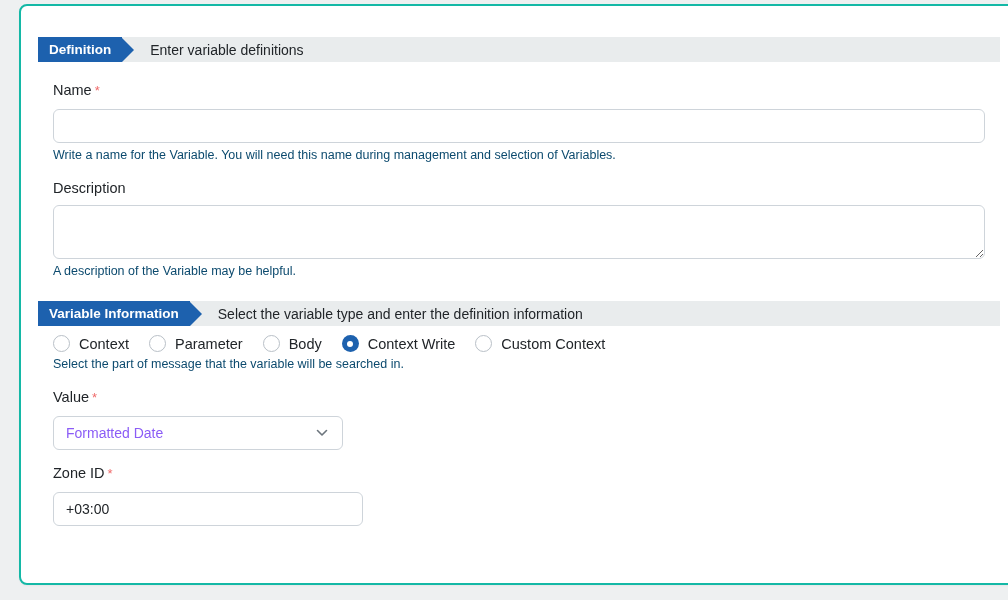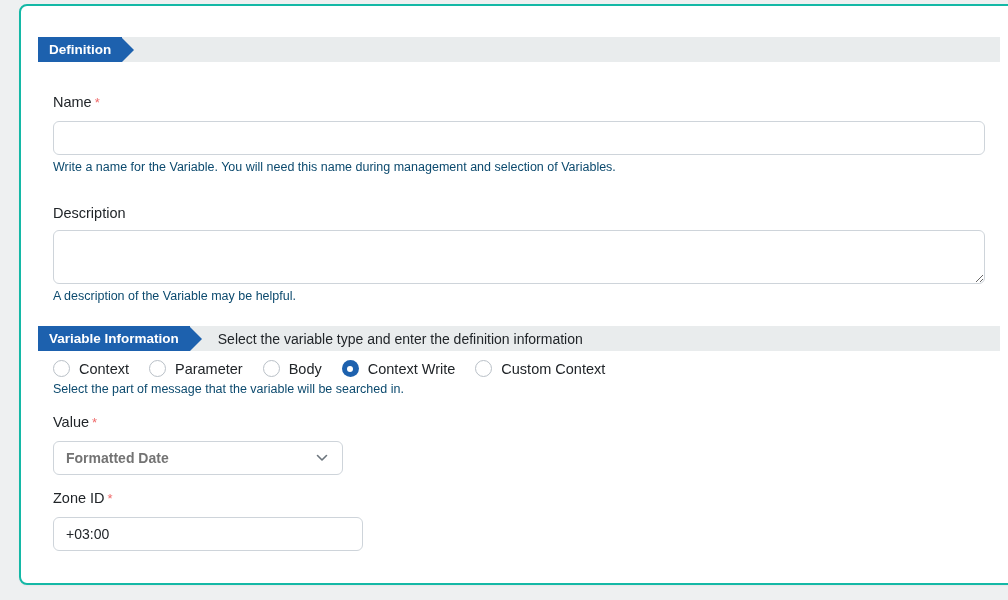--- a/index.html
+++ b/index.html
@@ -163,50 +163,50 @@
     border-radius: 6px;
     background: #ffffff;
     display: flex;
     align-items: center;
     justify-content: space-between;
     padding: 0 12px;
     cursor: pointer;
   }
   .select-value {
     font-size: 14px;
-    color: #737373;
-    font-weight: bold;
+    color: #8b5cf6;
   }
   .select-chevron {
     display: flex;
     align-items: center;
     flex: 0 0 auto;
   }
 
   .zone-input {
     width: 310px;
   }
 
-  .mt-31 { margin-top: 31px; }
+  .mt-31 { margin-top: 19px; }
   .mt-22 { margin-top: 22px; }
   .mt-28 { margin-top: 28px; }
-  .mt-15 { margin-top: 29px; }
+  .mt-15 { margin-top: 16px; }
   .mt-16 { margin-top: 16px; }
   .mt-14 { margin-top: 14px; }
 </style>
 </head>
 <body>
 
 <div class="card">
 
   <div class="section-bar">
     <span class="section-tab">
       <span>Definition</span>
     </span>
     <span class="section-arrow"></span>
+    <span class="section-desc">Enter variable definitions</span>
   </div>
 
   <div class="fields">
 
     <div class="field-label mt-31">
       <span>Name</span><span class="req">*</span>
     </div>
     <input type="text" class="text-input" value="" style="">
     <div class="help-text">Write a name for the Variable. You will need this name during management and selection of Variables.</div>
 

